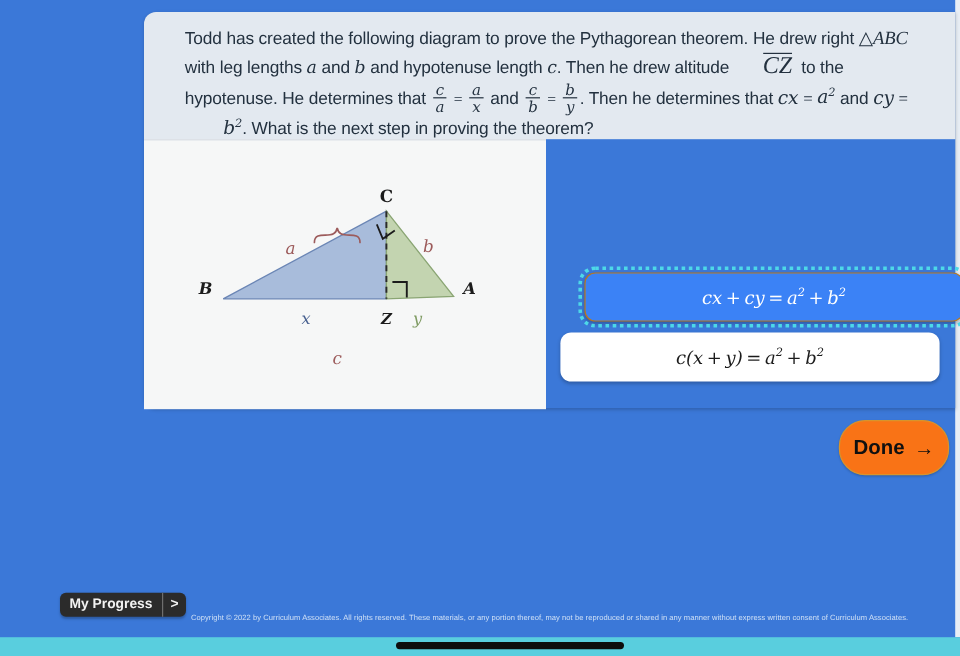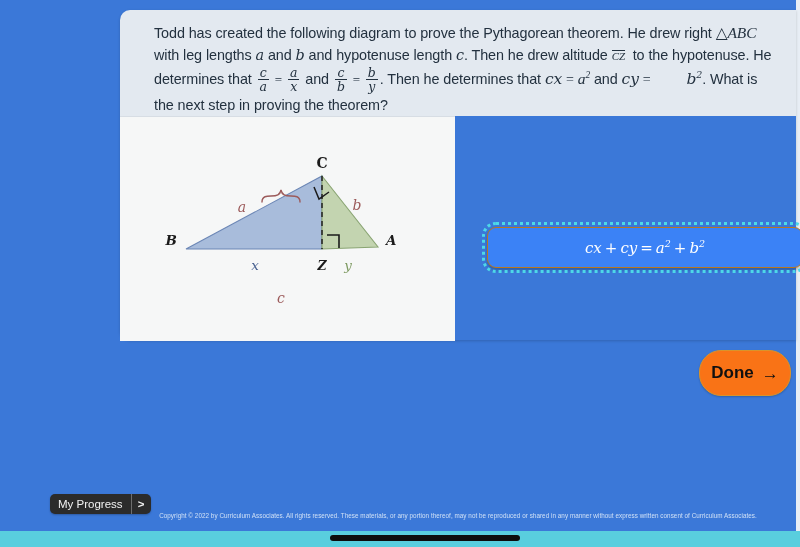--- a/index.html
+++ b/index.html
@@ -139,21 +139,21 @@
     display: flex;
     align-items: stretch;
     cursor: pointer;
     box-shadow: 0 1px 2px rgba(0,0,0,0.25);
   }
   .progress-label {
     display: flex; align-items: center;
     padding: 0 8px;
     color: #f2f2f2;
     font-size: 11.5px;
-    font-weight: normal;
+    font-weight: bold;
     border-right: 1px solid #6e6e6e;
   }
   .progress-caret {
     display: flex; align-items: center; justify-content: center;
     width: 19px;
     color: #f2f2f2;
     font-size: 11.5px;
     font-weight: bold;
   }
   
@@ -184,29 +184,29 @@
 </style>
 </head>
 <body>
 
 <div class="right-strip"></div>
 
 <div class="question-card">
   <div class="q-text">
     Todd has created the following diagram to prove the Pythagorean theorem. He drew
     right <span class="mu" style="font-size:15.5px;">△<i>ABC</i></span> with leg lengths <span class="mi">a</span> and <span class="mi">b</span> and hypotenuse length <span class="mi">c</span>. Then he drew altitude
-    <span class="ovl mu" style="font-size:11px;"><i>CZ</i></span>&nbsp; to the hypotenuse. He determines that
+    <span class="ovl mu" style="font-size:20px;margin-left:24px;"><i>CZ</i></span>&nbsp; to the hypotenuse. He determines that
     <span class="frac"><span class="num">c</span><span class="den">a</span></span>
     <span class="mu" style="font-size:13px;">=</span>
     <span class="frac"><span class="num">a</span><span class="den">x</span></span>
     and
     <span class="frac"><span class="num">c</span><span class="den">b</span></span>
     <span class="mu" style="font-size:13px;">=</span>
     <span class="frac"><span class="num">b</span><span class="den">y</span></span>. Then he determines that
-    <span class="mi" style="font-size:15.5px;">cx</span> <span class="mu" style="font-size:14px;">=</span> <span class="mi" style="font-size:15.5px;font-family:Liberation Serif, serif;">a<sup class="ex">2</sup></span>
+    <span class="mi" style="font-size:15.5px;">cx</span> <span class="mu" style="font-size:14px;">=</span> <span class="mi" style="font-size:15.5px;">a<sup class="ex">2</sup></span>
     and <span class="mi" style="font-size:15.5px;">cy</span> <span class="mu" style="font-size:14px;">=</span> <span class="mi" style="font-size:15.5px;margin-left:32px;">b<sup class="ex">2</sup></span>. What is the next step in proving the theorem?
   </div>
 </div>
 
 <div class="diagram-panel">
   <svg width="335" height="224" viewBox="0 0 335 224">
 
     <polygon points="66,132 202,59 202,132" fill="#a8bcdb" stroke="#6b86b5" stroke-width="1.1"></polygon>
 
     <polygon points="202,59 258,130 202,132" fill="#c3d4b0" stroke="#8aa573" stroke-width="1.1"></polygon>
@@ -236,20 +236,23 @@
 </div>
 
 <div class="answer-panel">
 
 
 
   <div class="choice choice-2 selected">
     <span class="eqn">cx<span class="op">+</span>cy<span class="op">=</span>a<sup class="ex">2</sup><span class="op">+</span>b<sup class="ex">2</sup></span>
   </div>
 
+  <div class="choice choice-3">
+    <span class="eqn">c(x<span class="op">+</span>y)<span class="op">=</span>a<sup class="ex">2</sup><span class="op">+</span>b<sup class="ex">2</sup></span>
+  </div>
 
 </div>
 
 <div class="done-btn">
   <span>Done</span>
   <span class="done-arrow">→</span>
 </div>
 
 <div class="progress-pill">
   <span class="progress-label">My Progress</span>

